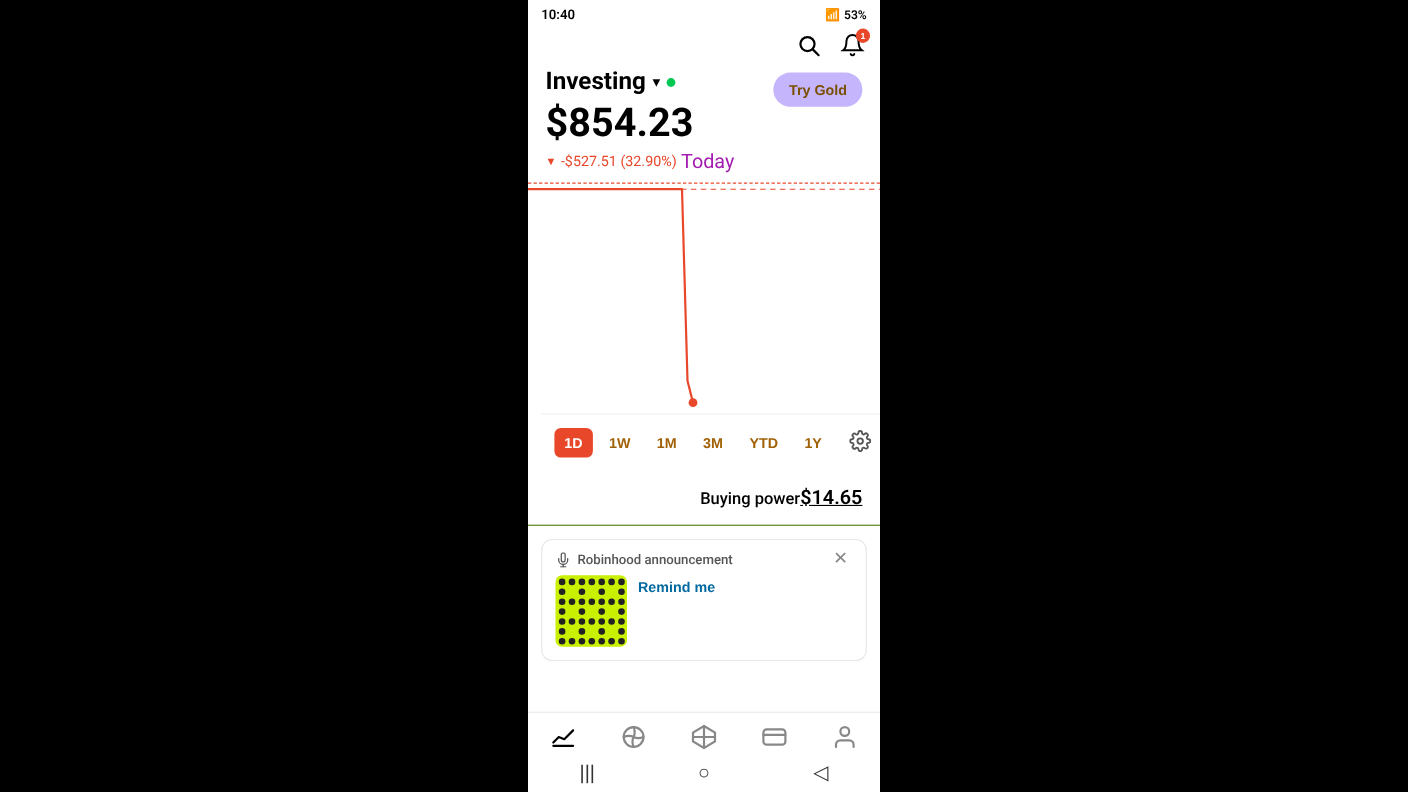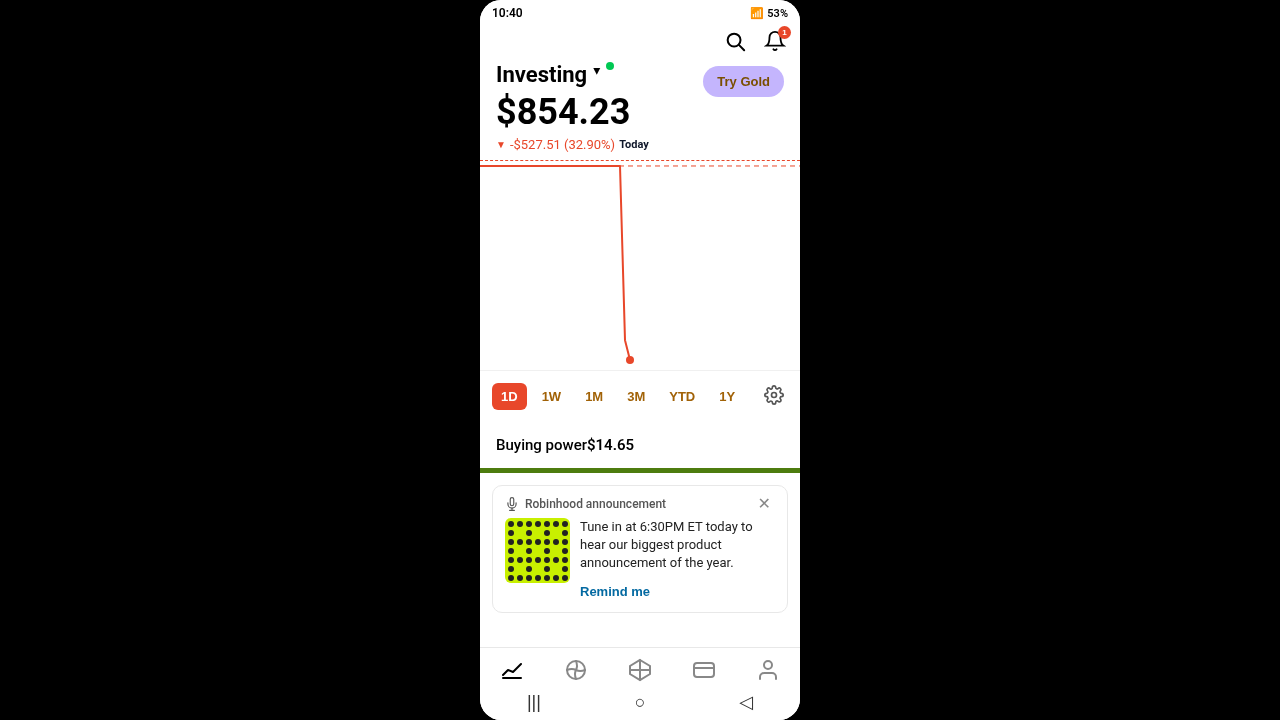--- a/index.html
+++ b/index.html
@@ -13,21 +13,20 @@
       font-family: -apple-system, BlinkMacSystemFont, 'Segoe UI', Roboto, sans-serif;
     }
     .phone-container {
       width: 320px;
       height: 720px;
       background: #fff;
       position: relative;
       overflow: hidden;
       display: flex;
       flex-direction: column;
-      border-radius: 21px;
     }
     .status-bar {
       background: #fff;
       padding: 6px 12px 4px;
       display: flex;
       align-items: center;
       justify-content: space-between;
       font-size: 12px;
       font-weight: 600;
       color: #000;
@@ -76,20 +75,21 @@
 
     .header-section {
       padding: 0 16px 8px;
       display: flex;
       align-items: flex-start;
       justify-content: space-between;
     }
     .header-left {}
     .investing-title {
       display: flex;
+      align-items: center;
       gap: 6px;
       margin-bottom: 4px;
     }
     .investing-text {
       font-size: 22px;
       font-weight: 700;
       color: #000;
     }
     .chevron-icon { color: #000; font-size: 14px; }
     .green-dot {
@@ -106,21 +106,21 @@
       margin-bottom: 4px;
     }
     .change-row {
       display: flex;
       align-items: center;
       gap: 4px;
       font-size: 13px;
     }
     .change-down { color: #e8472a; }
     .change-triangle { color: #e8472a; font-size: 10px; }
-    .change-label { color: #0f172a; font-size: 11px; font-weight: bold; }
+    .change-label { color: #a21caf; font-size: 18px; }
 
     .try-gold-btn {
       background: #c4b5fd;
       color: #7a4f00;
       border: none;
       border-radius: 20px;
       padding: 8px 14px;
       font-size: 13px;
       font-weight: 600;
       cursor: pointer;
@@ -138,20 +138,21 @@
       width: 100%;
       height: 100%;
     }
 
     .time-range-bar {
       display: flex;
       align-items: center;
       padding: 10px 12px;
       gap: 6px;
       border-top: 1px solid #f0f0f0;
+      margin-left: 12px;
     }
     .time-btn {
       background: none;
       border: none;
       padding: 6px 9px;
       border-radius: 6px;
       font-size: 13px;
       font-weight: 600;
       cursor: pointer;
       color: #a16207;
@@ -164,26 +165,26 @@
     .settings-btn {
       background: none;
       border: none;
       cursor: pointer;
       padding: 4px;
     }
 
     .buying-power-row {
       display: flex;
       align-items: center;
-      justify-content: flex-start;
+      justify-content: flex-end;
       padding: 14px 16px;
-      border-bottom: 5px solid #4d7c0f;
+      border-bottom: 1px solid #4d7c0f;
     }
     .buying-power-label { font-size: 15px; color: #000; font-weight: 500; }
-    .buying-power-value { font-size: 15px; color: #000; font-weight: 600; }
+    .buying-power-value { font-size: 18px; color: #000; font-weight: 600; text-decoration: underline; }
 
     .announcement-card {
       margin: 12px;
       border: 1px solid #e8e8e8;
       border-radius: 10px;
       overflow: hidden;
       position: relative;
     }
     .announcement-header {
       display: flex;
@@ -433,21 +434,20 @@
             <span></span>
               <span></span>
               <span></span>
               <span></span>
               <span></span>
               <span></span>
               <span></span>
           </div>
         </div>
         <div class="announcement-text">
-          <p class="announcement-msg">Tune in at 6:30PM ET today to hear our biggest product announcement of the year.</p>
           <button class="remind-link">Remind me</button>
         </div>
       </div>
     </div>
 
   </div>
 
   <div class="bottom-nav">
     <button class="nav-tab">
       <svg width="24" height="24" viewBox="0 0 24 24" fill="none" stroke="#000" stroke-width="2" stroke-linecap="round" stroke-linejoin="round">

